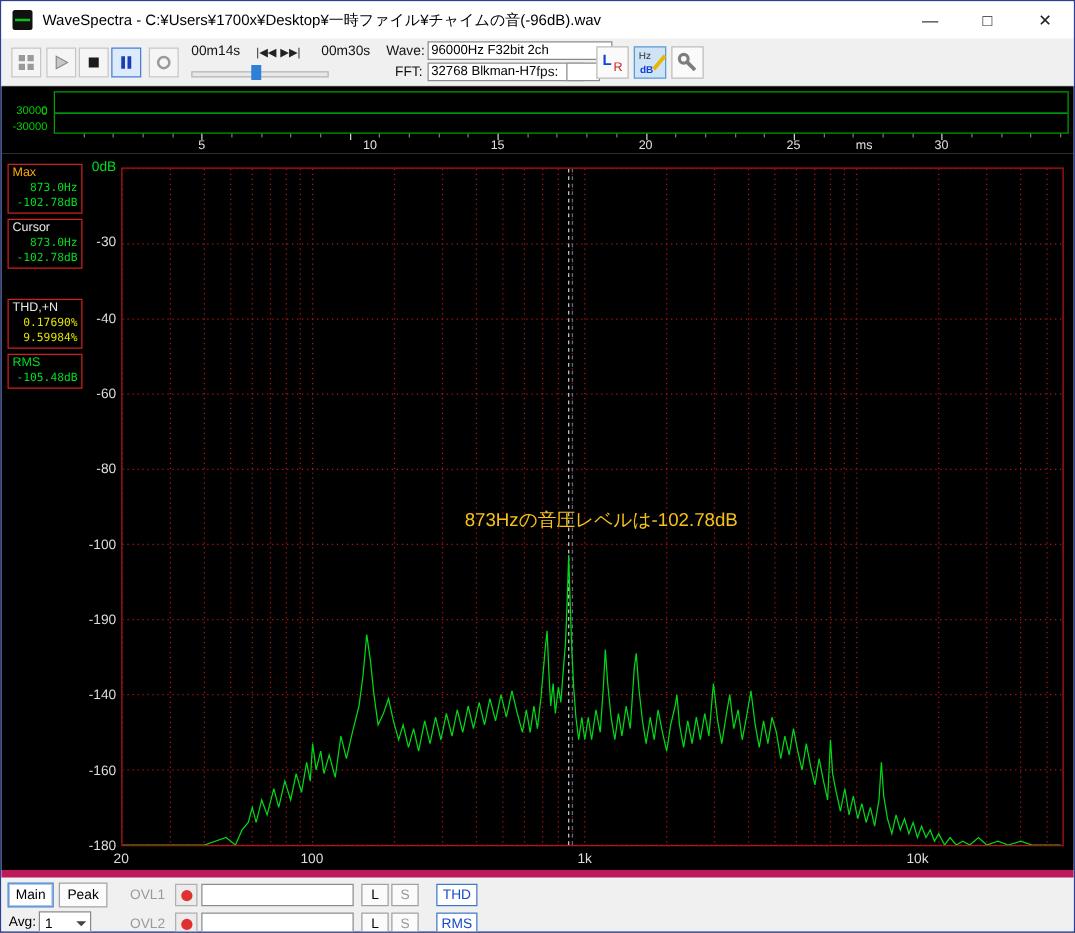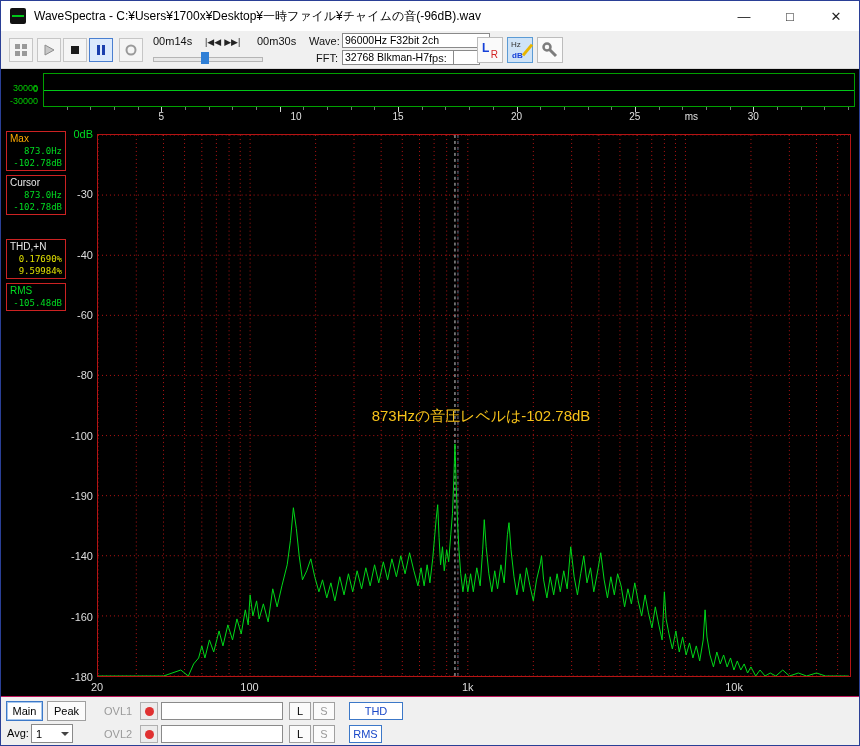--- a/index.html
+++ b/index.html
@@ -67,21 +67,21 @@
   .readout { position:absolute; left:5px; width:60px; background:#000; border:1px solid #cc2222;
              padding:1px 3px; font-size:10px; line-height:12px; }
   .r-label { color:#e8e8e8; }
   .readout.max .r-label { color:#ffaa00; }
   .readout.rms .r-label { color:#00dd22; }
   .r-val { color:#00dd22; text-align:right; font-family:"DejaVu Sans Mono",monospace; font-size:9px; }
   .readout.thd .r-val { color:#e0e000; }
 
   
   .bottom { position:absolute; top:695px; left:0; width:100%; height:51px; background:#f0f0f0;
-            border-top:1px solid #be185d; }
+            border-top:6px solid #be185d; }
   .b-btn { position:absolute; height:20px; background:#fbfbfb; border:1px solid #a0a0a0;
            font-size:11px; color:#000; display:flex; align-items:center; justify-content:center; }
   .b-btn.active { border:1px solid #3c78c8; box-shadow:inset 0 0 0 1px #a8c8ee; background:#fff; }
   .b-btn.blue { height:18px; border:1px solid #3c78c8; color:#1a48c8; background:#fff; }
   .flat-label { position:absolute; font-size:11px; color:#9a9a9a; }
   .dot-btn { position:absolute; width:18px; height:18px; background:#ececec; border:1px solid #b0b0b0;
              display:flex; align-items:center; justify-content:center; }
   .dot { width:9px; height:9px; border-radius:50%; background:#e03131; }
   .file-field { position:absolute; width:122px; height:18px; background:#fff; border:1px solid #8a8a8a;
                 font-size:10px; padding-left:3px; font-family:"Liberation Sans",sans-serif; }
@@ -322,21 +322,21 @@
     <div class="b-btn active" style="left:5px; top:4px; width:37px">Main</div>
     <div class="b-btn" style="left:46px; top:4px; width:39px">Peak</div>
 
     <div class="flat-label" style="left:103px; top:8px">OVL1</div>
     <div class="dot-btn" style="left:139px; top:5px">
       <div class="dot"></div>
     </div>
     <input class="file-field" style="left: 160px; top: 5px;" value="">
     <div class="b-btn sm" style="left:288px; top:5px">L</div>
     <div class="b-btn sm dis" style="left:312px; top:5px">S</div>
-    <div class="b-btn blue" style="left:348px; top:5px; width:54px">THD</div>
+    <div class="b-btn blue" style="left:348px; top:5px; width:33px">THD</div>
 
     <div class="b-lab" style="left:6px; top:30px">Avg:</div>
     <div class="combo">
       <span class="val">1</span>
       <span class="arrow"></span>
     </div>
 
     <div class="flat-label" style="left:103px; top:31px">OVL2</div>
     <div class="dot-btn" style="left:139px; top:28px">
       <div class="dot"></div>

